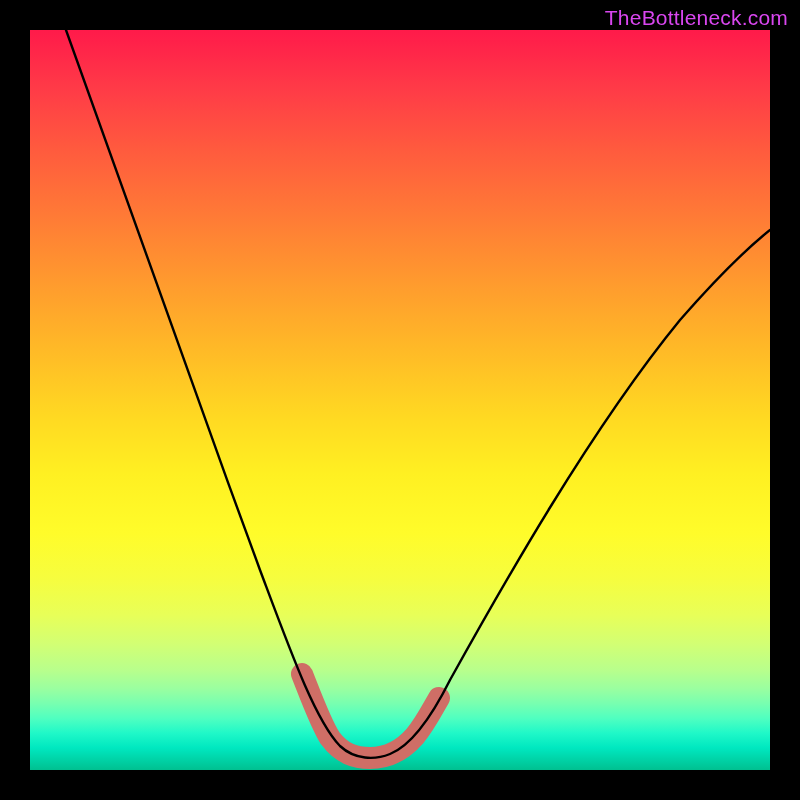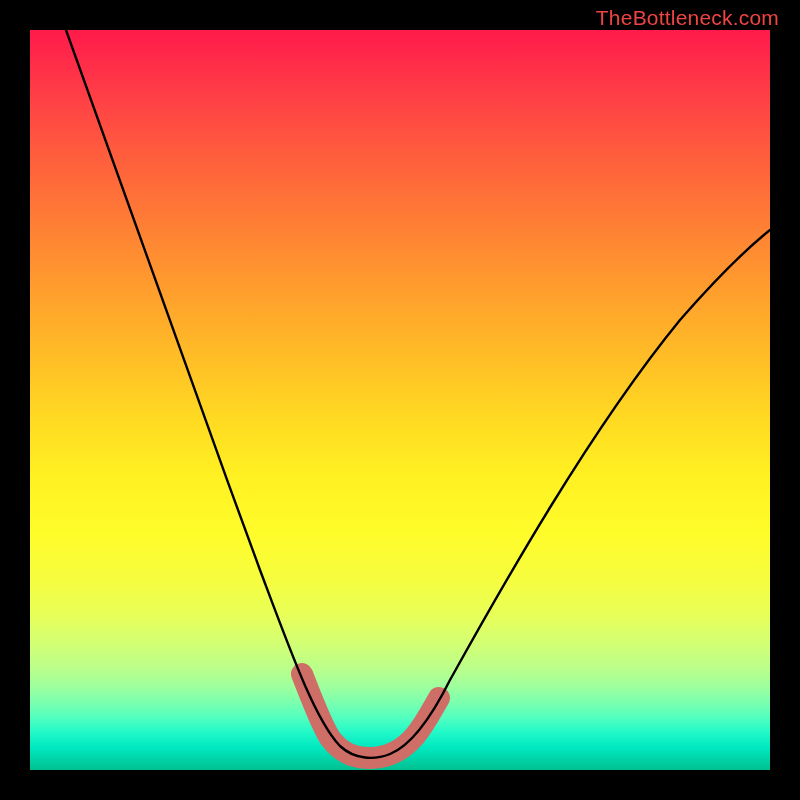--- a/index.html
+++ b/index.html
@@ -8,22 +8,22 @@
     width: 800px;
     height: 800px;
     background: #000;
     position: relative;
     overflow: hidden;
     font-family: Arial, sans-serif;
   }
   .watermark {
     position: absolute;
     top: 6px;
-    right: 21px;
-    color: #ef4444;
+    right: 12px;
+    color: #d946ef;
     font-size: 21px;
     font-weight: 500;
     z-index: 10;
     letter-spacing: 0.2px;
   }
   .plot-area {
     position: absolute;
     left: 30px;
     top: 30px;
     width: 740px;

